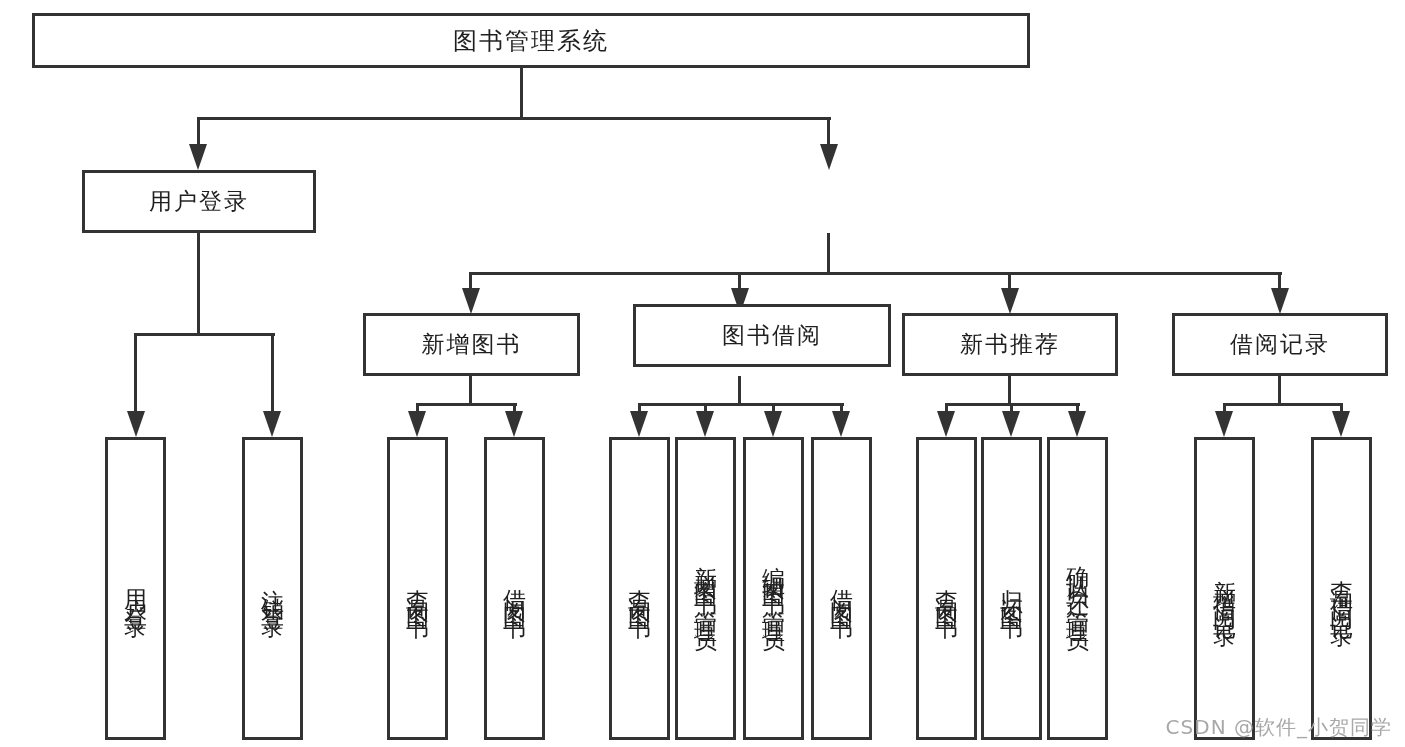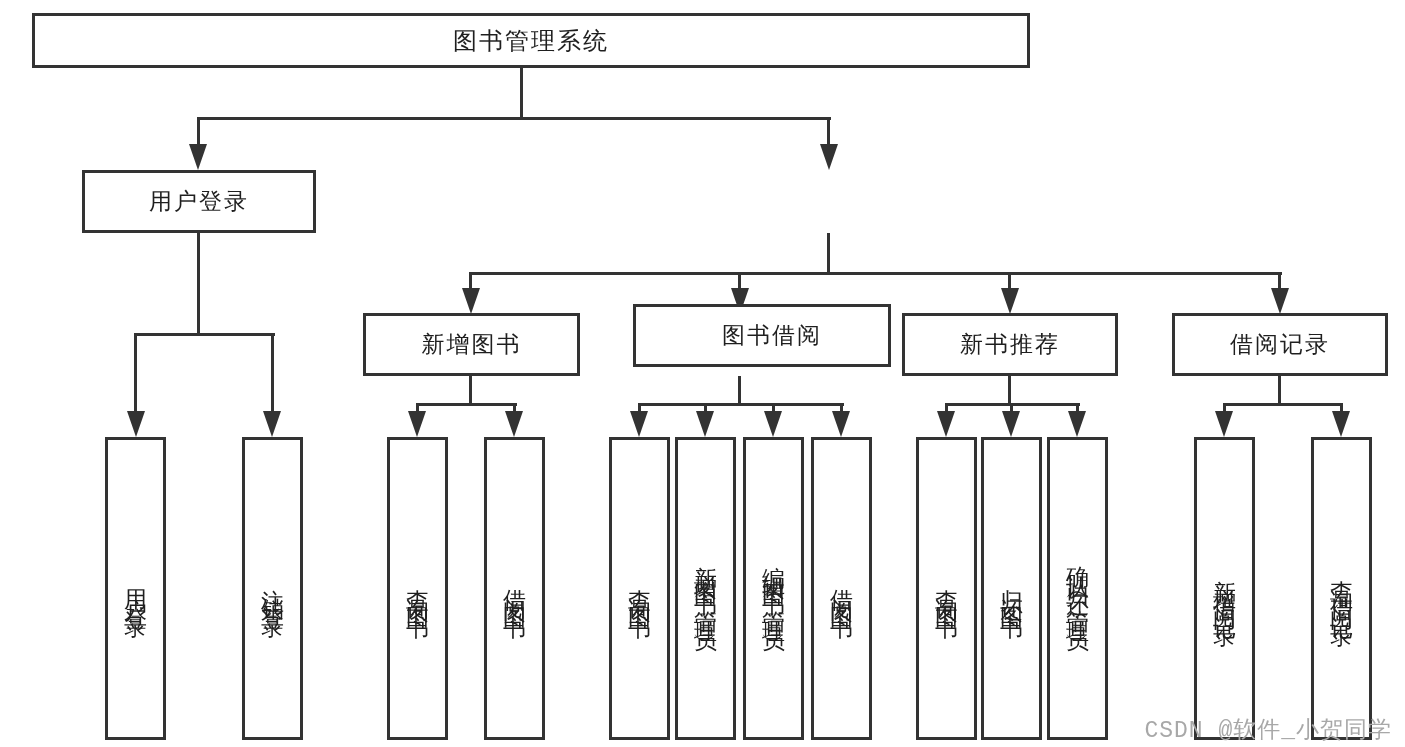--- a/index.html
+++ b/index.html
@@ -38,25 +38,24 @@
   .arrow {
     position: absolute;
     width: 0; height: 0;
     border-left: 9px solid transparent;
     border-right: 9px solid transparent;
     border-top: 26px solid #333333;
   }
   .watermark {
     position: absolute;
     top: 714px; right: 13px;
-    font-size: 23px;
+    font-size: 20px;
     color: #a8a8a8;
     letter-spacing: 1px;
     white-space: nowrap;
-    font-family: Liberation Mono, monospace;
   }
 </style>
 </head>
 <body>
 
 <div id="canvas">
 
   <div class="node root-node" style="left:22px; top:13px; width:998px; height:55px;">图书管理系统</div>
 
   <div class="cline" style="left:520px; top:68px; width:3px; height:51px;"></div>

